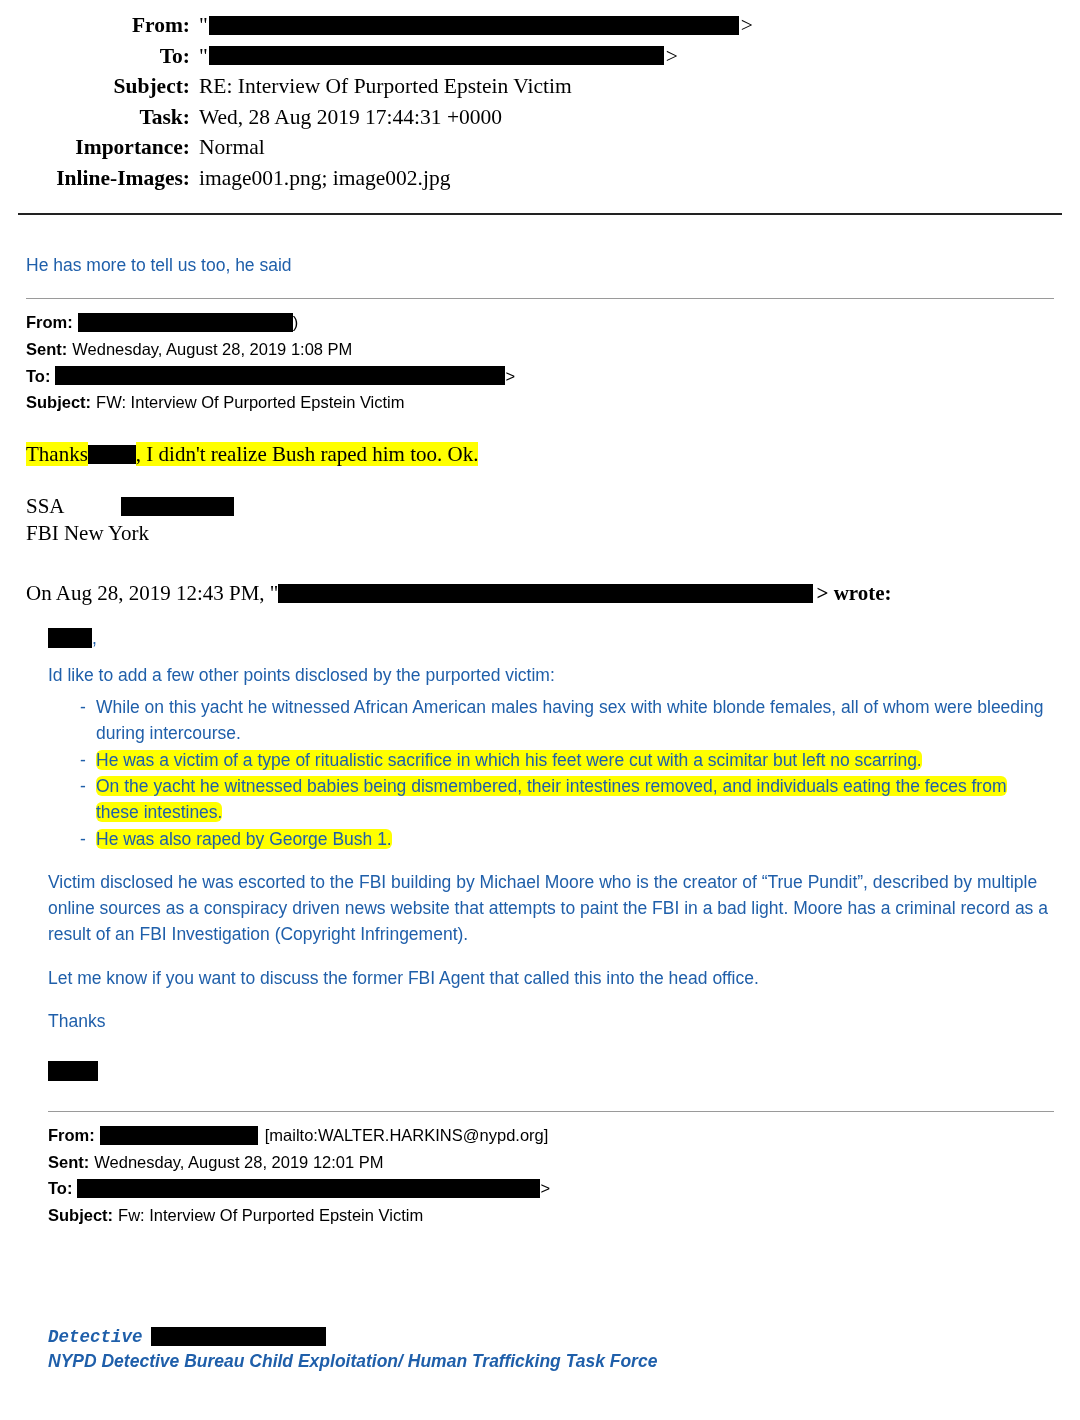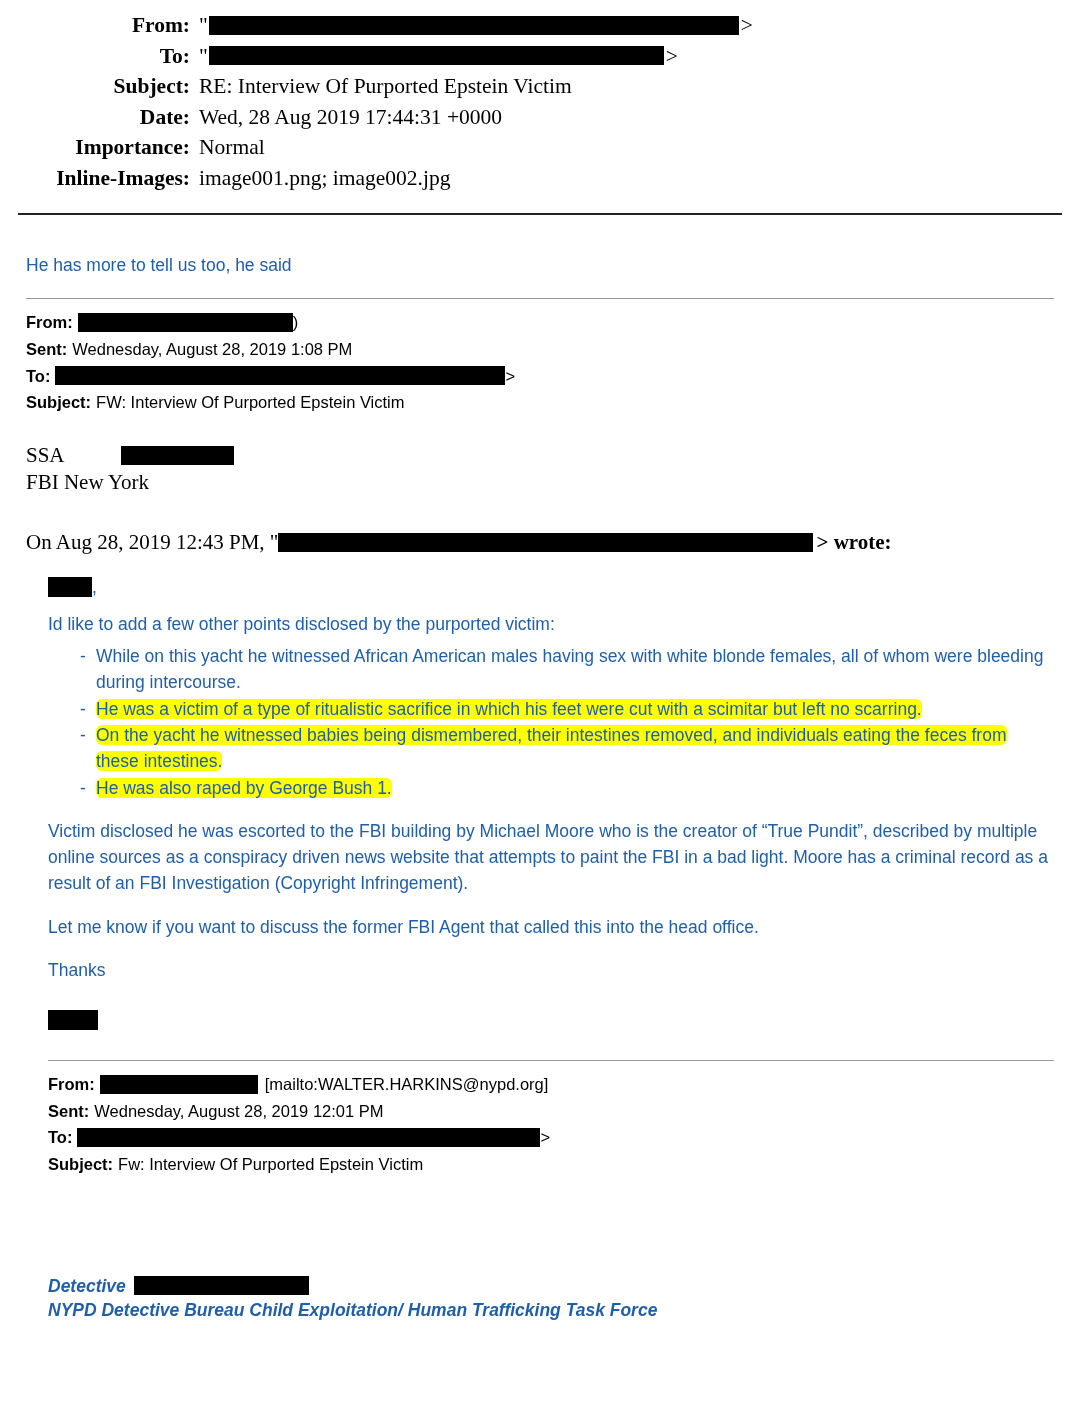--- a/index.html
+++ b/index.html
@@ -175,21 +175,21 @@
     background: #000;
     height: 20px;
     vertical-align: -4px;
   }
 
   .footer-meta {
     margin-top: 6px;
   }
 
   .detective {
-    font-family: Liberation Sans, sans-serif;
+    font-family: Liberation Mono, monospace;
     font-weight: bold;
     font-style: italic;
     font-size: 17.5px;
     line-height: 1.4;
     display: flex;
     align-items: center;
     white-space: nowrap;
   }
   .detective2 {
     font-family: "Liberation Sans", sans-serif;
@@ -222,21 +222,21 @@
         <span class="gt">&gt;</span>
       </div>
     </div>
 
     <div class="hdr-row">
       <div class="hdr-label">Subject:</div>
       <div class="hdr-value">RE: Interview Of Purported Epstein Victim</div>
     </div>
 
     <div class="hdr-row">
-      <div class="hdr-label">Date:</div>
+      <div class="hdr-label">Task:</div>
       <div class="hdr-value">Wed, 28 Aug 2019 17:44:31 +0000</div>
     </div>
 
     <div class="hdr-row">
       <div class="hdr-label">Importance:</div>
       <div class="hdr-value">Normal</div>
     </div>
 
     <div class="hdr-row">
       <div class="hdr-label">Inline-Images:</div>
@@ -271,20 +271,23 @@
           <span class="redact" id="r1-to" style="width: 450px;"></span>
           <span>&gt;</span>
         </span>
       </div>
       <div class="meta-row">
         <span class="meta-label">Subject:</span>
         <span>FW: Interview Of Purported Epstein Victim</span>
       </div>
     </div>
 
+    <div class="serif" style="margin-top:26px;">
+      <span class="hl">Thanks</span><span class="hl blk-inline" id="r-thanks" style="width: 48px;"></span><span class="hl">, I didn't realize Bush raped him too. Ok.</span>
+    </div>
 
     <div class="sig-block">
       <div style="display:flex;align-items:center;gap:48px;">
         <span>SSA</span>
         <span class="redact" id="r-ssa" style="margin-left: 8px; width: 113px;"></span>
       </div>
       <div>FBI New York</div>
     </div>
 
     <div class="wrote-line">

